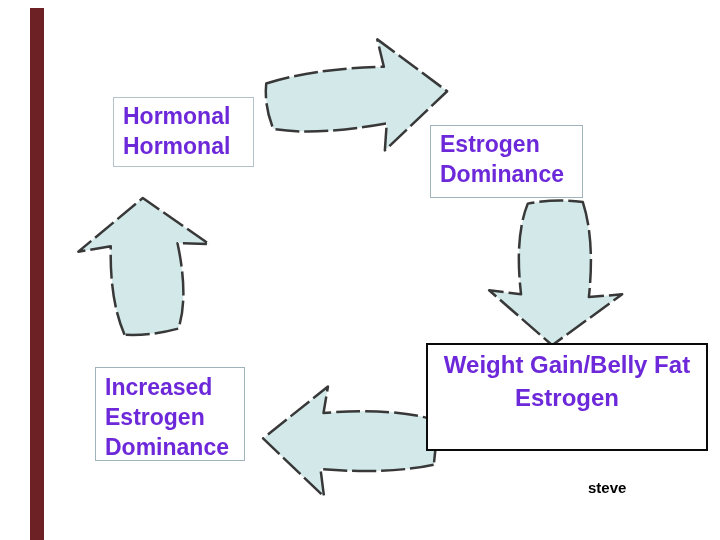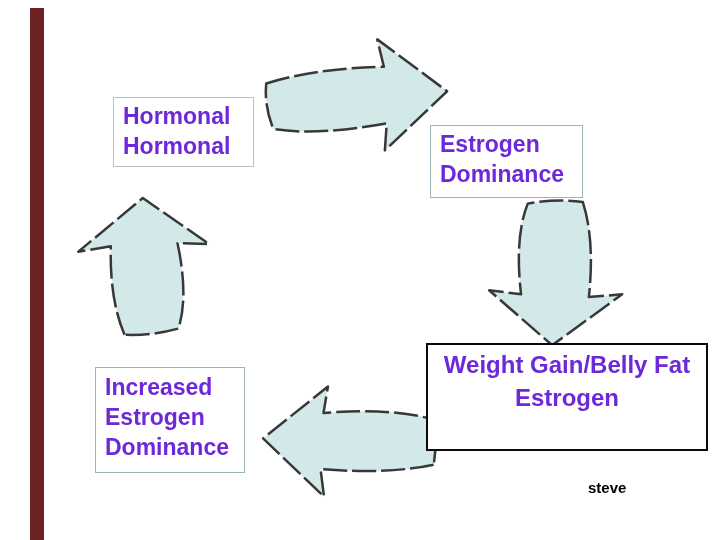--- a/index.html
+++ b/index.html
@@ -57,21 +57,21 @@
     left: 426px; top: 343px;
     width: 282px; height: 108px;
     border: 2px solid #0a0a0a;
     text-align: center;
     padding-top: 3px;
     line-height: 33px;
     font-size: 24px;
   }
   .node-increased {
     left: 95px; top: 367px;
-    width: 150px; height: 106px;
+    width: 150px; height: 94px;
     border: 1px solid #9fb3bb;
     padding: 4px 0 0 9px;
   }
   .watermark {
     position: absolute;
     left: 588px;
     top: 479px;
     font-size: 15px;
     font-weight: bold;
     color: #000000;

